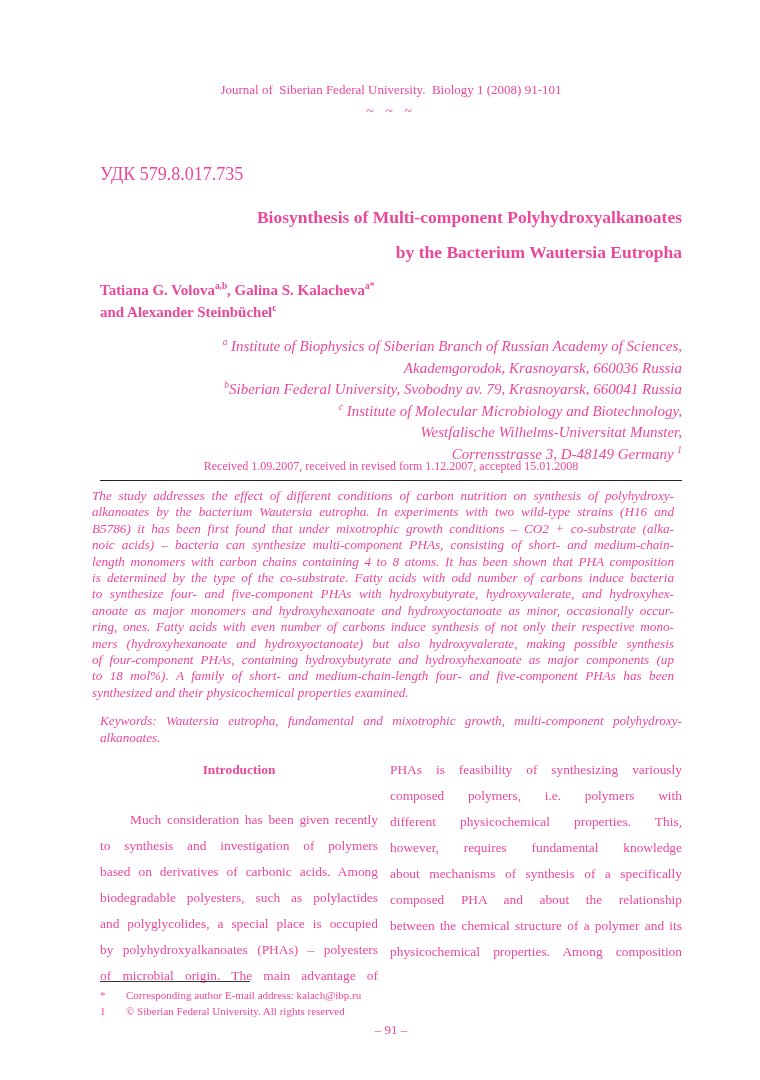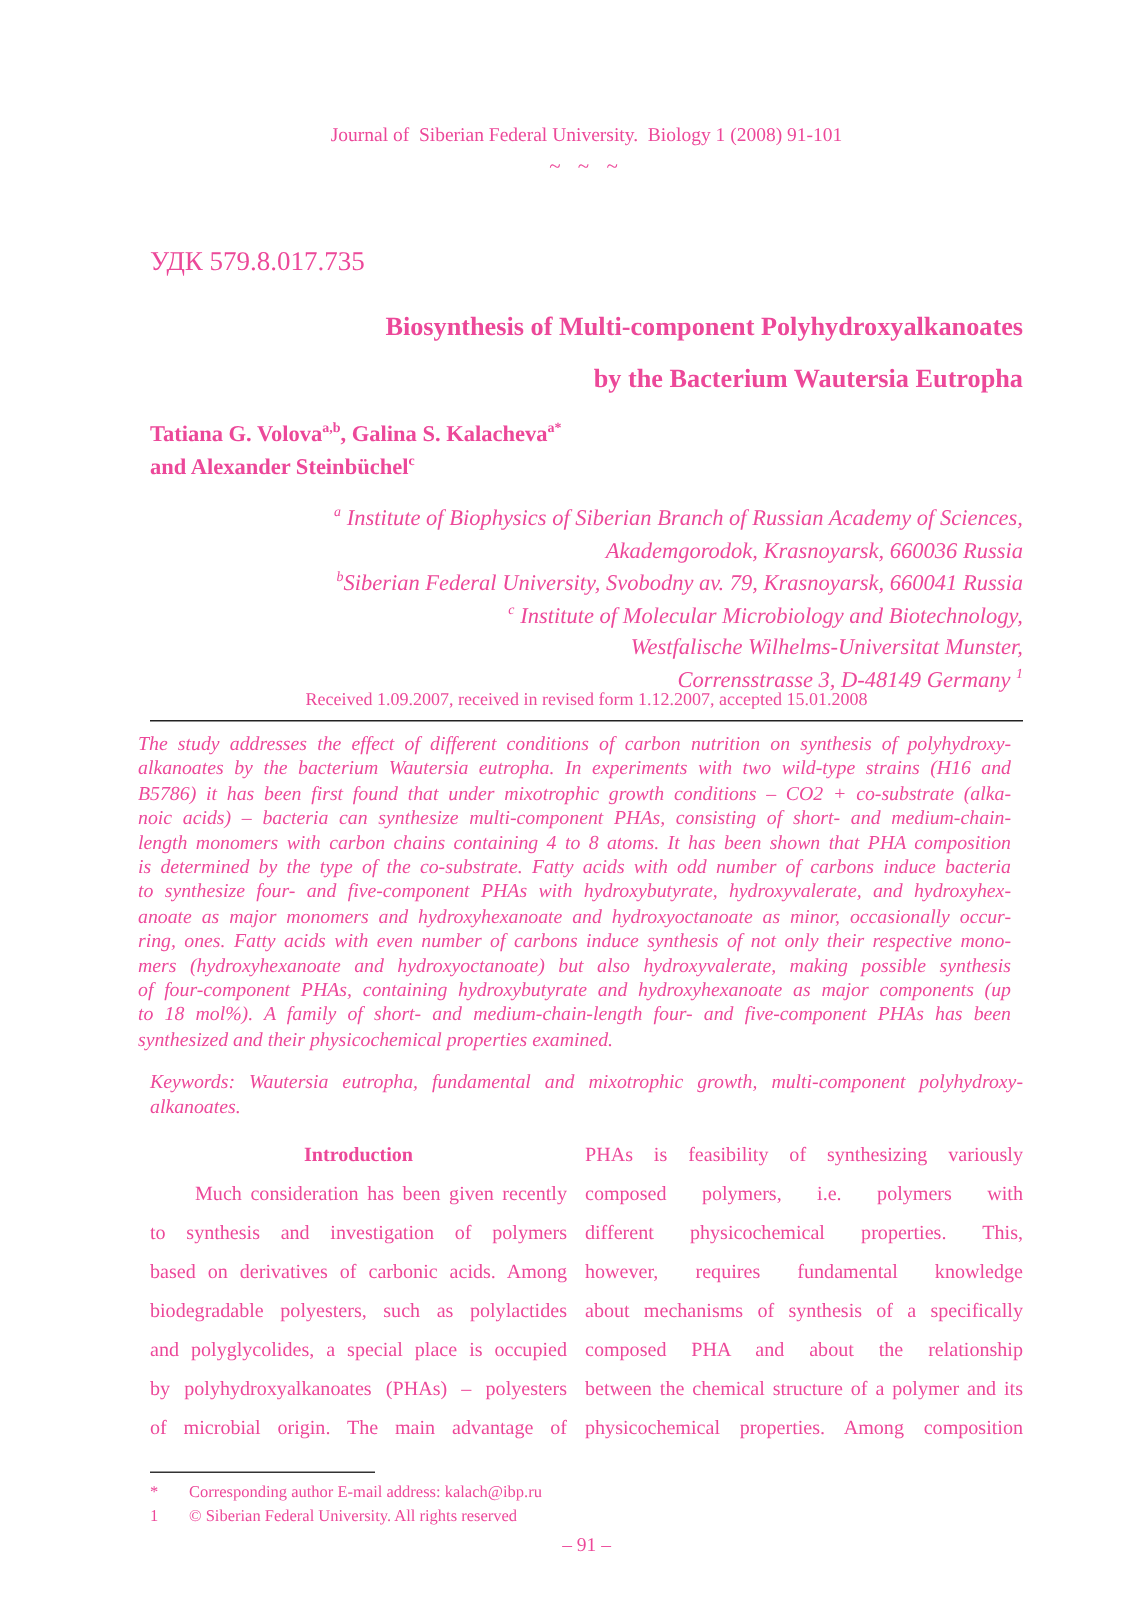--- a/index.html
+++ b/index.html
@@ -55,21 +55,21 @@
   .line {
     white-space: nowrap;
     text-align: justify;
     text-align-last: justify;
   }
   .abstract .line:last-child, .keywords .line:last-child { text-align-last: left; }
   .col { position: absolute; top: 757px; font-size: 13.4px; line-height: 26px; }
   .col-left  { left: 100px; width: 278px; }
   .col-right { left: 390px; width: 292px; }
   .intro-heading { text-align: center; font-weight: bold; height: 26px; }
-  .col-left .body-lines .line:first-child { text-indent: 30px; }
+  .col-left .body-lines .line:first-child { text-indent: 30px; margin-top: 24px; }
   .footnote-rule {
     position: absolute; top: 981px; left: 100px; width: 150px;
     border-top: 1px solid #333;
   }
   .footnotes {
     position: absolute; top: 988px; left: 100px; width: 582px;
     font-size: 11px; line-height: 15.5px;
   }
   .footnote { display: flex; }
   .fn-marker { flex: 0 0 26px; }

